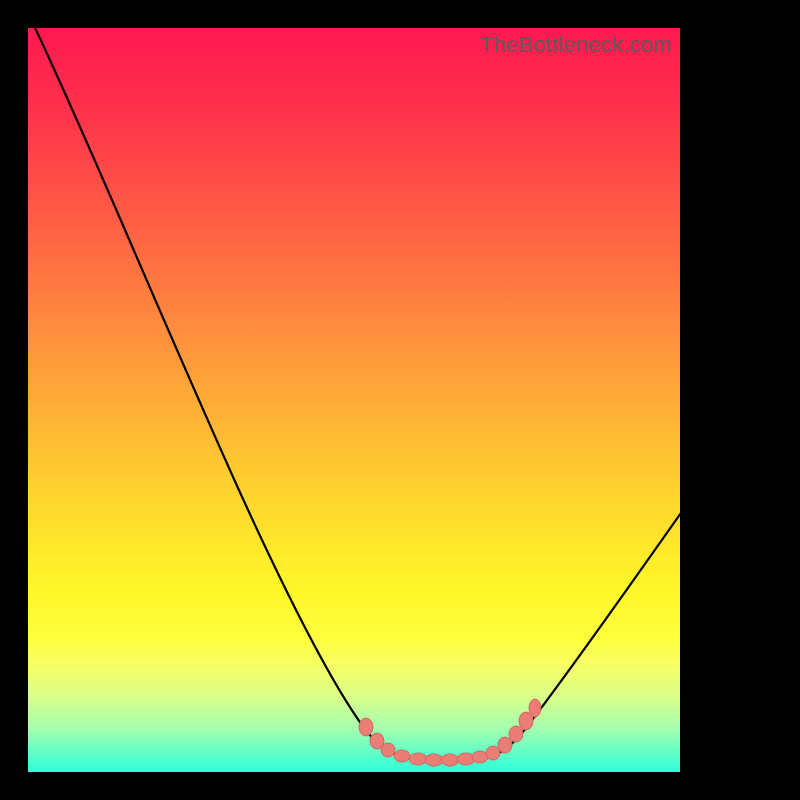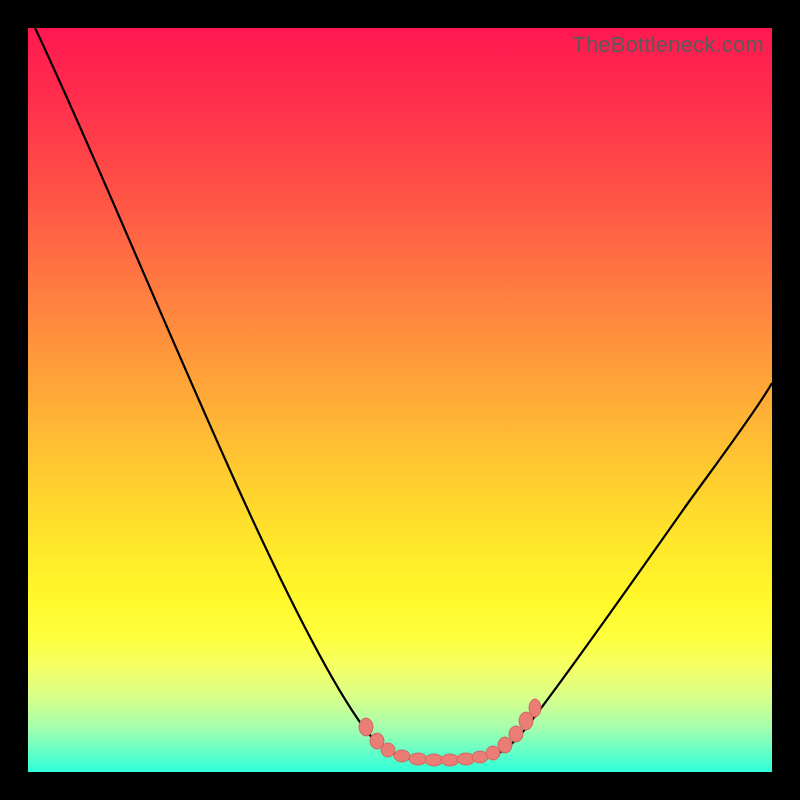--- a/index.html
+++ b/index.html
@@ -16,21 +16,21 @@
     left: 0;
     top: 0;
     width: 800px;
     height: 800px;
     background: #000;
   }
   .plot {
     position: absolute;
     left: 28px;
     top: 28px;
-    width: 744px;
+    width: 652px;
     height: 744px;
     background: linear-gradient(
       to bottom,
       #ff1850 0%,
       #ff2f4c 10%,
       #ff5b45 25%,
       #ff853f 38%,
       #ffb236 52%,
       #ffd22e 62%,
       #ffe92a 70%,

